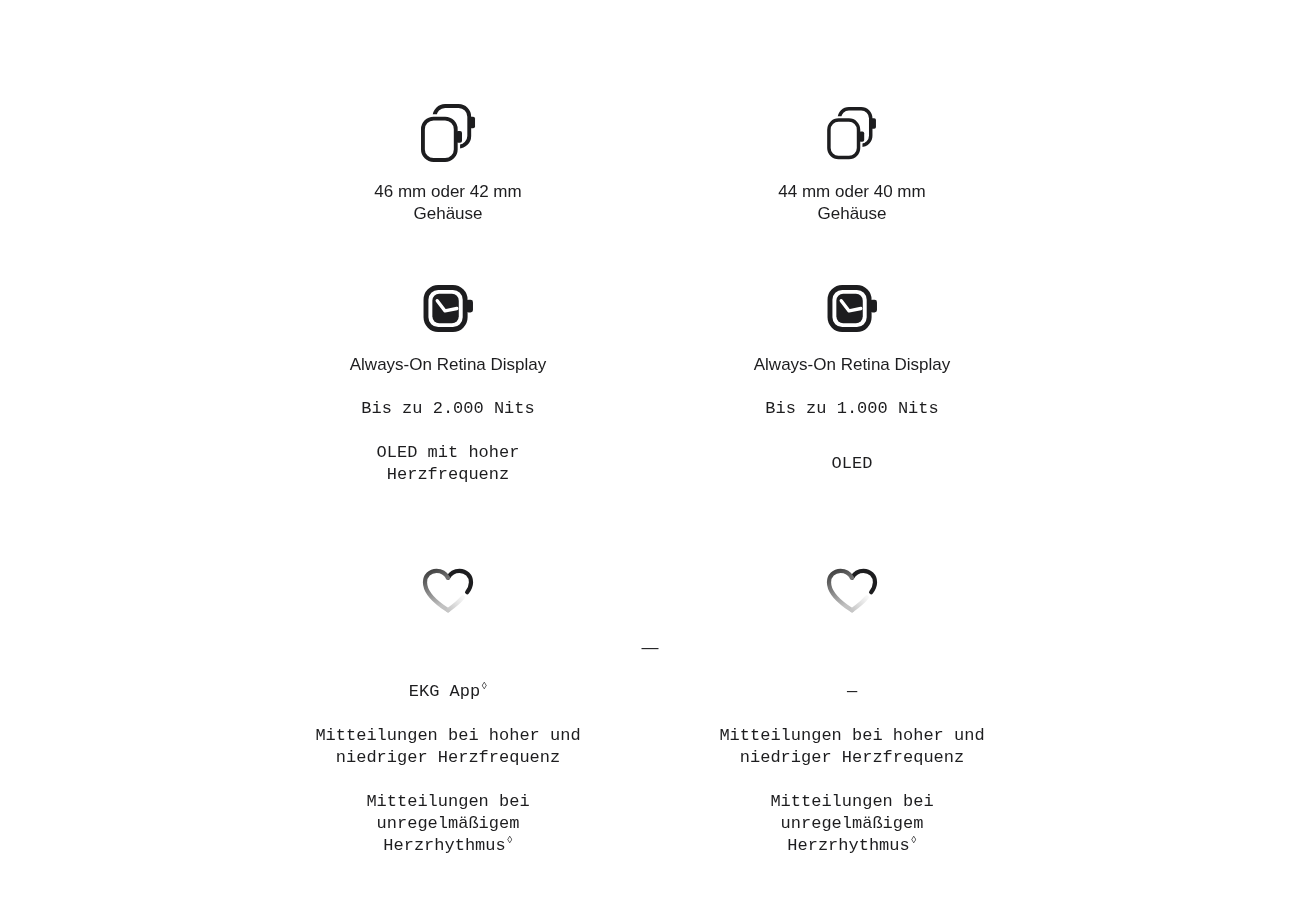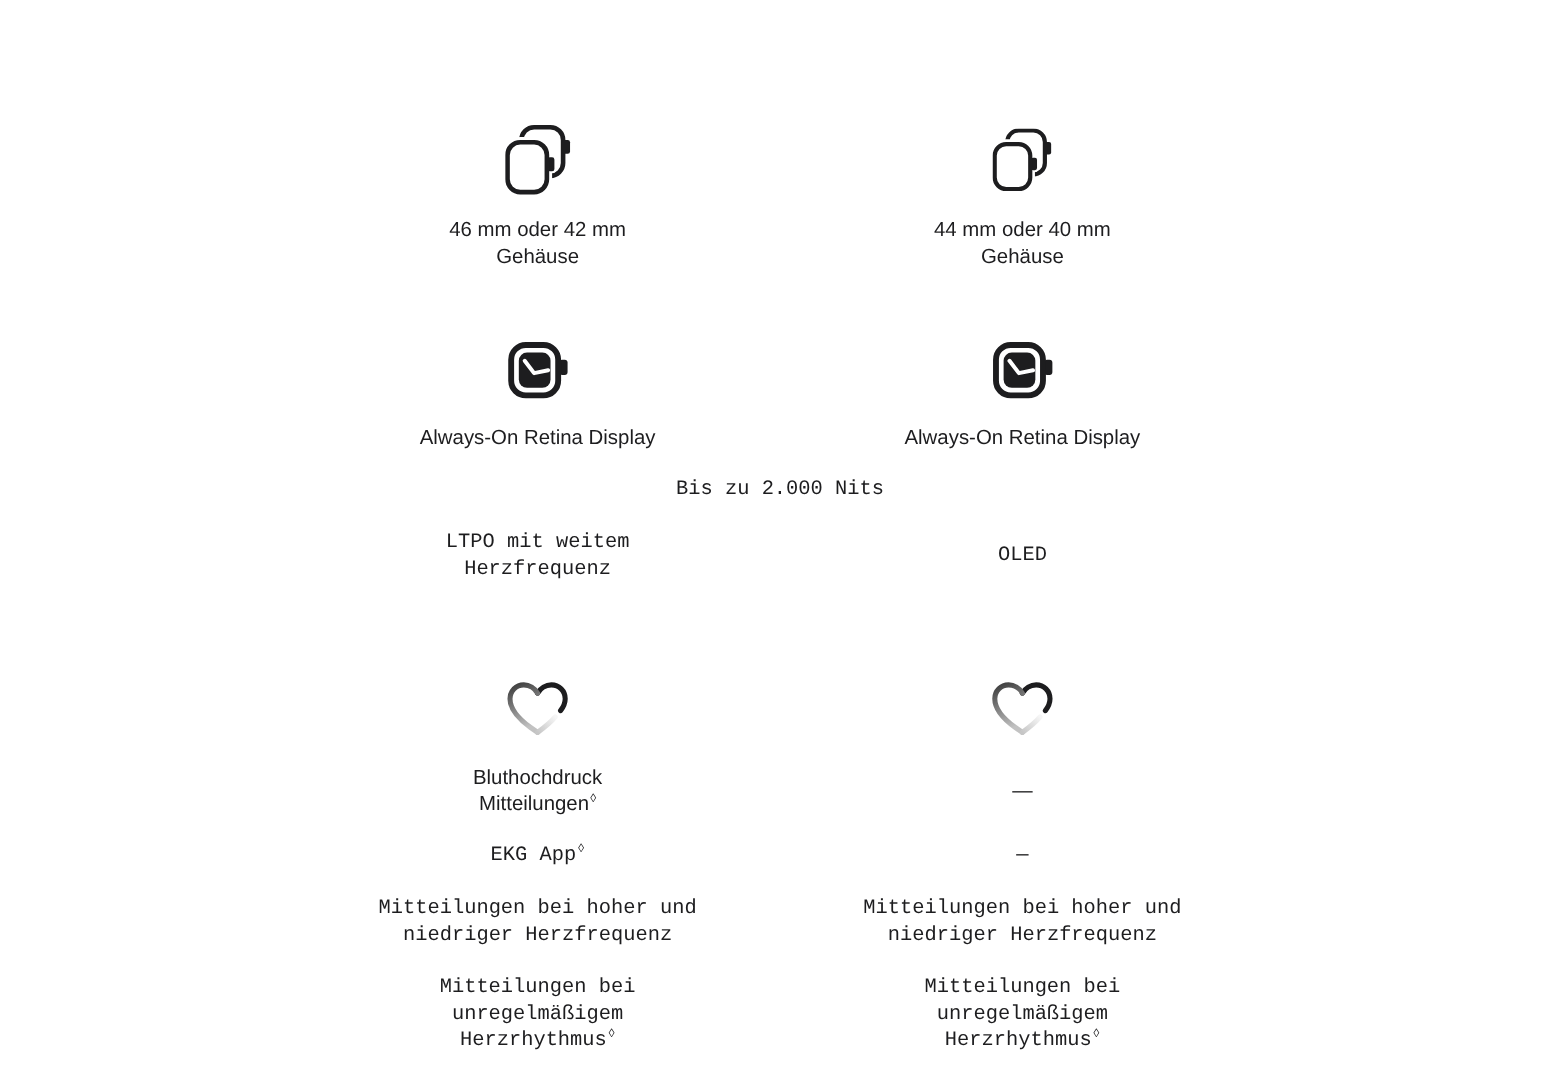--- a/index.html
+++ b/index.html
@@ -109,24 +109,27 @@
             <div class="line"><span>Always-On Retina Display</span></div>
           </div>
           <div class="cell">
             <div class="line"><span>Always-On Retina Display</span></div>
           </div>
         </div>
         <div class="row text-row">
           <div class="cell">
             <div class="line"><span>Bis zu 2.000 Nits</span></div>
           </div>
-        </div>
-        <div class="row text-row">
-          <div class="cell">
-            <div class="line"><span>LTPO mit weitem</span></div>
+          <div class="cell">
+            <div class="line"><span>Bis zu 1.000 Nits</span></div>
+          </div>
+        </div>
+        <div class="row text-row">
+          <div class="cell">
+            <div class="line"><span>OLED mit hoher</span></div>
             <div class="line"><span>Herzfrequenz</span></div>
           </div>
           <div class="cell">
             <div class="line"><span>OLED</span></div>
           </div>
         </div>
         <div class="row text-row">
         </div>
       </section>
       <section class="section section-health">
@@ -165,24 +168,20 @@
                 </defs>
                 <path d="M28 10.5 C30.5 6 35.5 3 40.5 3 C47.5 3 53 8.5 53 15.5 C53 19 51.5 22.8 48.8 26.3" fill="none" stroke="#1d1d1f" stroke-width="4.6" stroke-linecap="round"></path>
                 <path d="M28 10.5 C25.5 6 20.5 3 15.5 3 C8.5 3 3 8.5 3 15.5 C3 25.5 12.5 35 21.5 41.5 L28 46" fill="none" stroke="url(#hg1)" stroke-width="4.6" stroke-linecap="round"></path>
                 <path d="M28 46 C33.5 42 39.5 37.5 44 32" fill="none" stroke="url(#hg2)" stroke-width="4.6" stroke-linecap="round"></path>
               </svg>
             </span>
           </div>
         </div>
         <div class="row text-row">
           <div class="cell">
-            <div class="line"><span>Bluthochdruck</span></div>
-            <div class="line"><span>Mitteilungen</span><sup class="fn">◊</sup></div>
-          </div>
-          <div class="cell">
             <div class="line"><span>—</span></div>
           </div>
         </div>
         <div class="row text-row">
           <div class="cell">
             <div class="line"><span>EKG App</span><sup class="fn">◊</sup></div>
           </div>
           <div class="cell">
             <div class="line"><span>—</span></div>
           </div>

